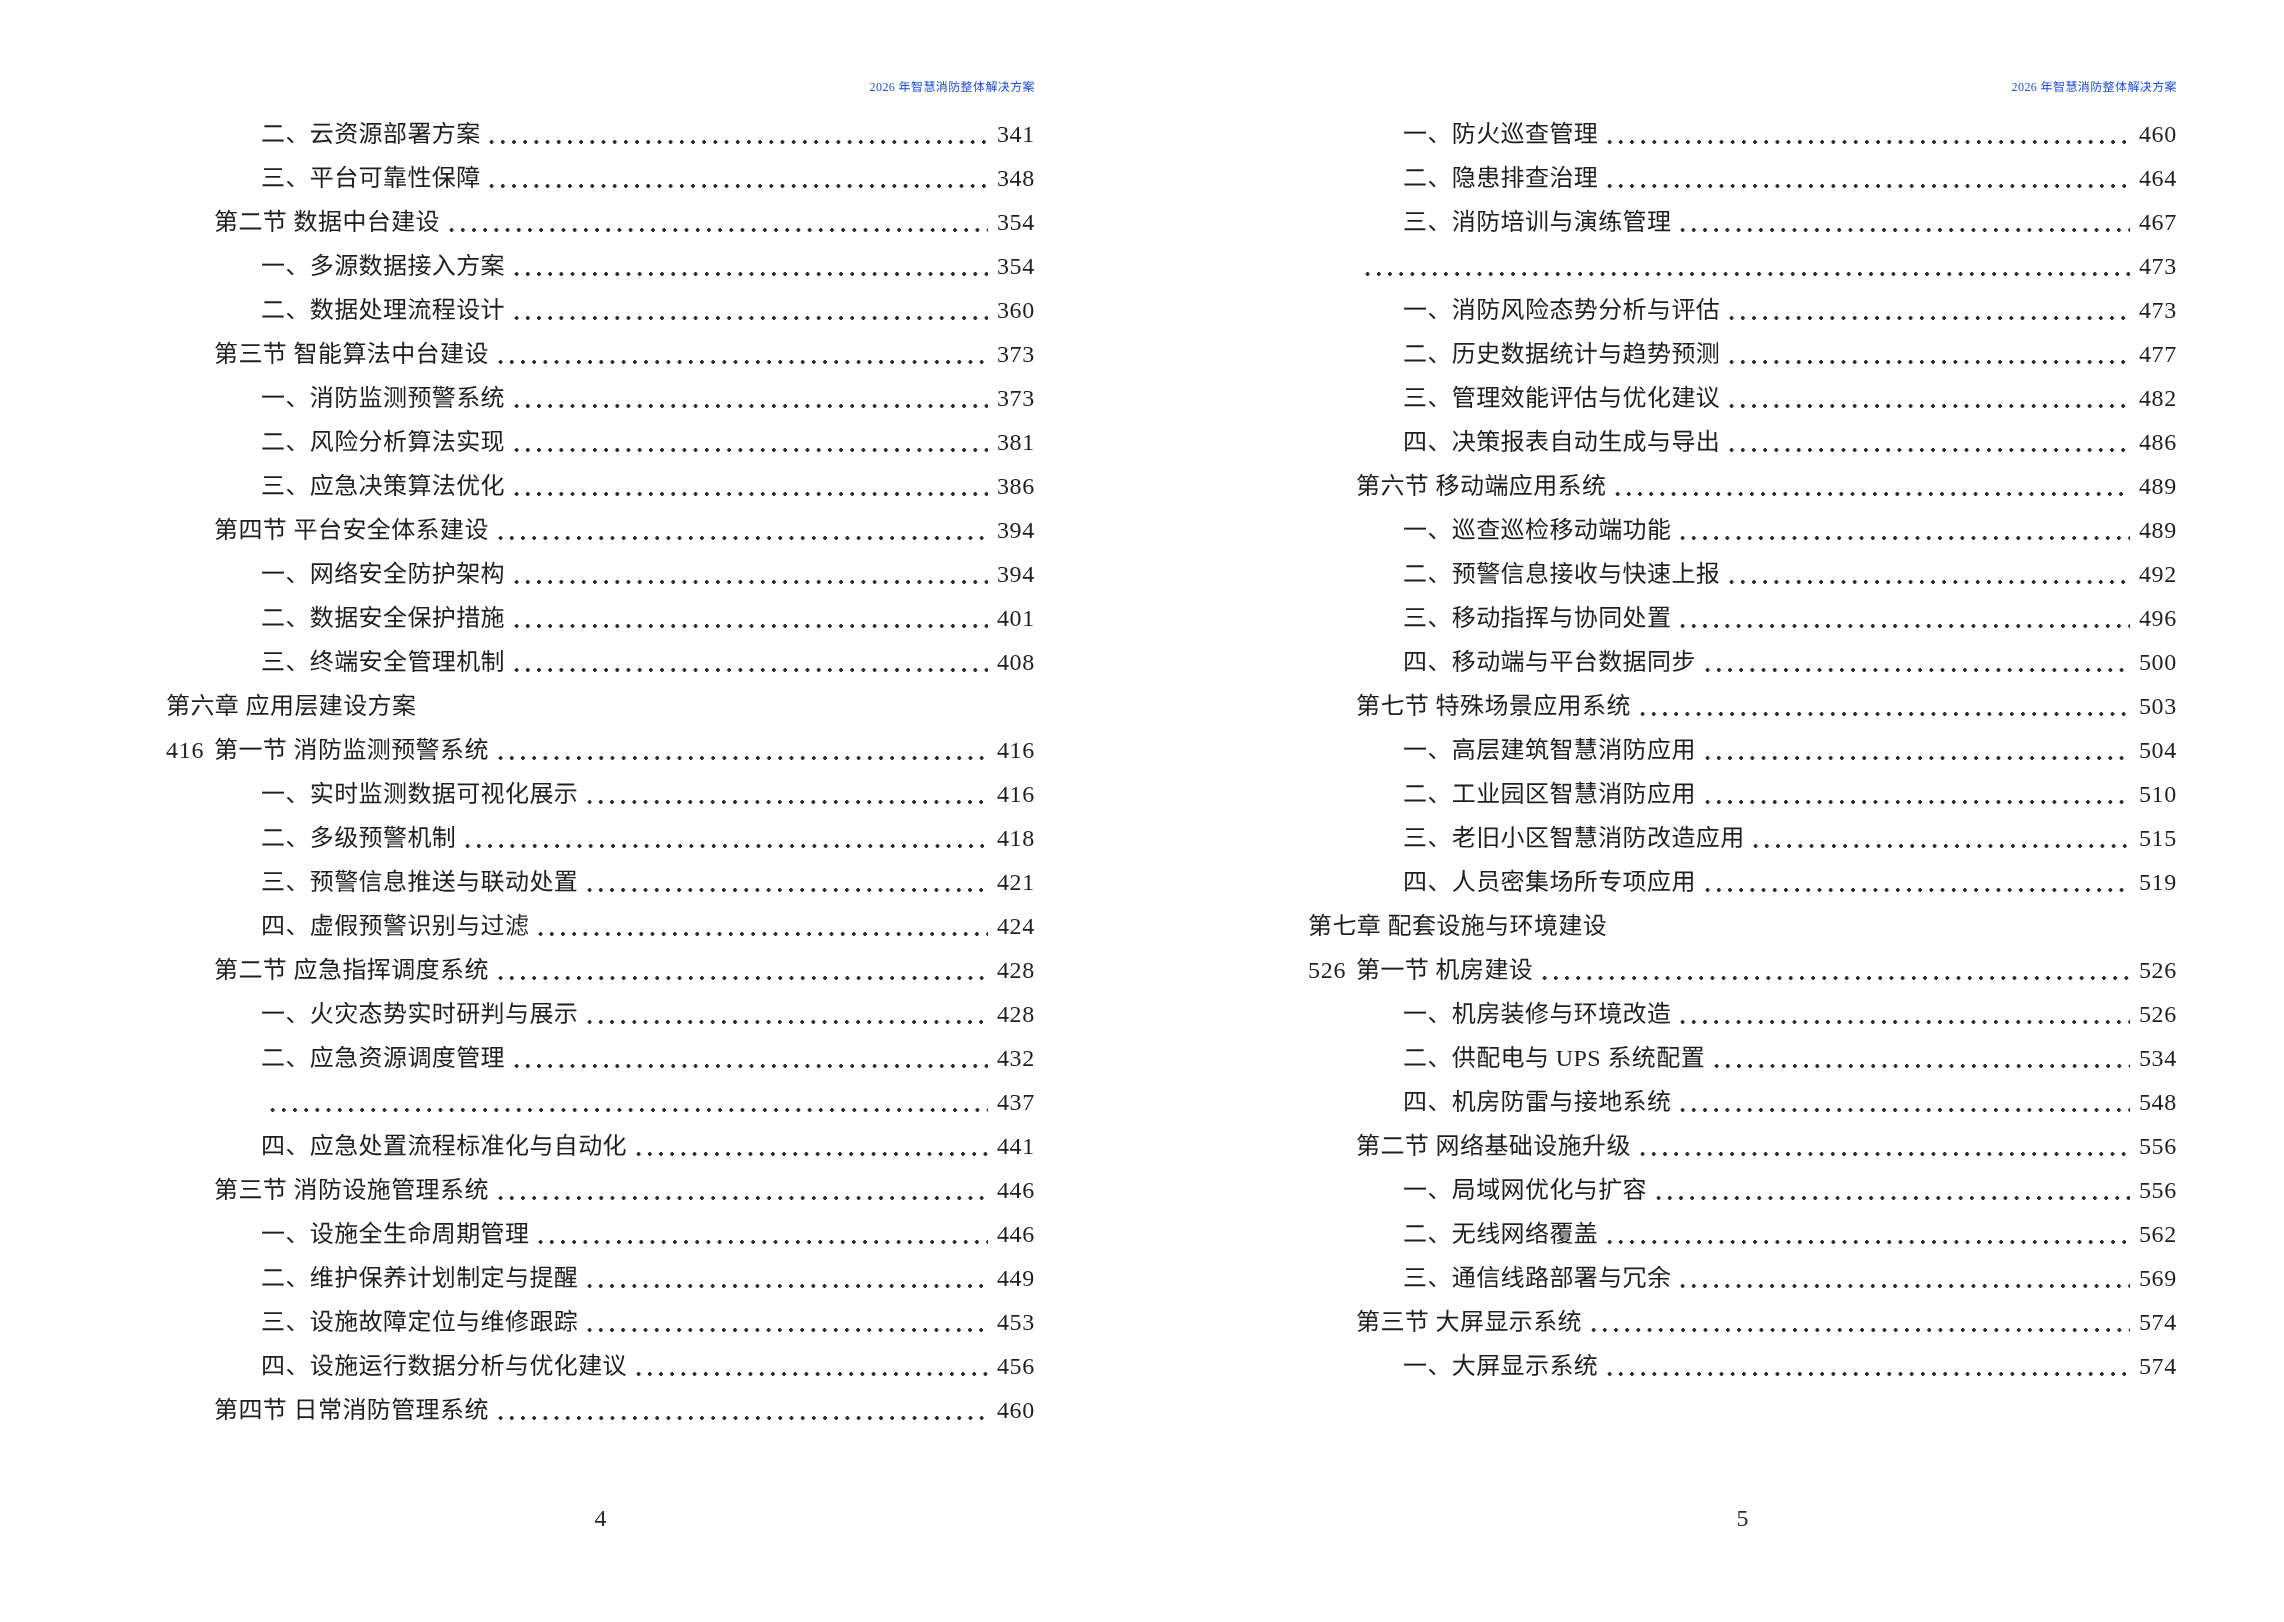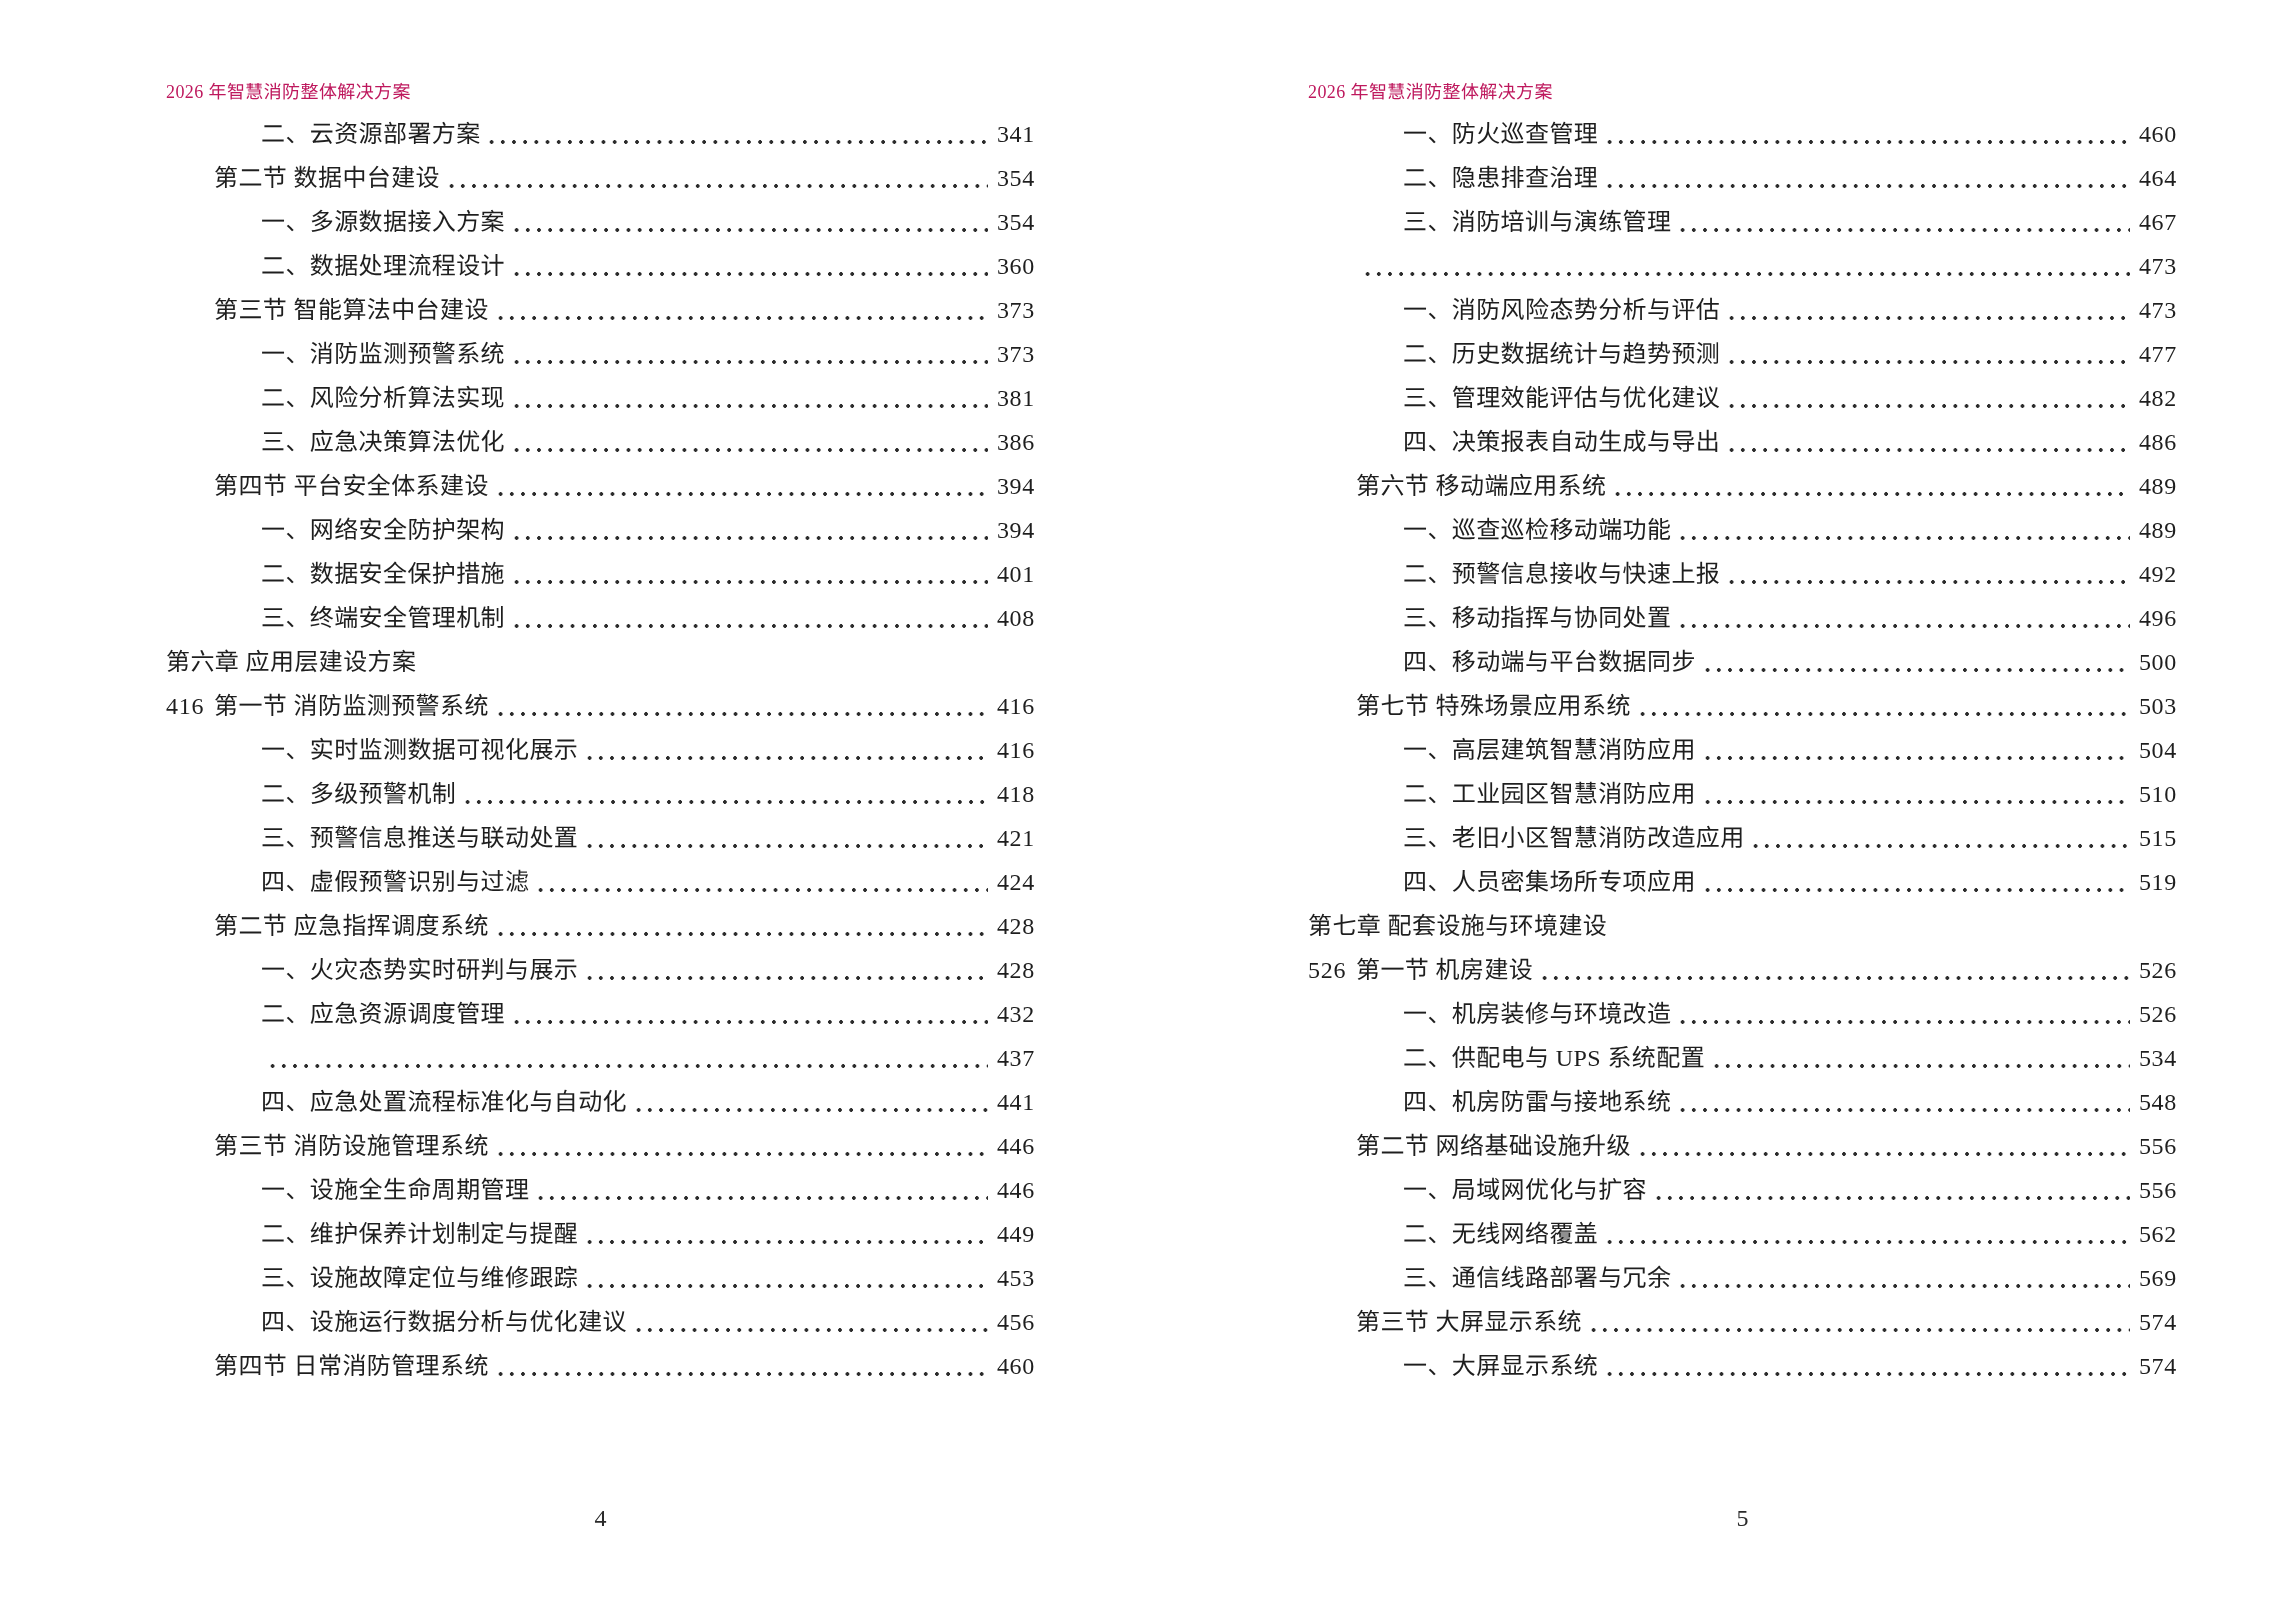--- a/index.html
+++ b/index.html
@@ -21,24 +21,24 @@
     position: relative;
     width: 1142px;
     height: 1623px;
     background: #ffffff;
   }
   .page-header {
     position: absolute;
     top: 77px;
     left: 166px;
     right: 107px;
-    text-align: left;
-    font-size: 18px;
+    text-align: right;
+    font-size: 12px;
     letter-spacing: 0.4px;
-    color: #be185d;
+    color: #1d4ed8;
     white-space: nowrap;
   }
   .toc-list {
     position: absolute;
     top: 112px;
     left: 166px;
     right: 107px;
   }
   .toc-row {
     display: flex;
@@ -87,20 +87,25 @@
 <div class="spread">
 
   <div class="page">
     <div class="page-header">2026 年智慧消防整体解决方案</div>
     <div class="toc-list">
         <div class="toc-row lvl-item">
     <span class="toc-title">二、云资源部署方案</span>
     <span class="toc-leader"></span>
     <span class="toc-page">341</span>
   </div>
+        <div class="toc-row lvl-item">
+    <span class="toc-title">三、平台可靠性保障</span>
+    <span class="toc-leader"></span>
+    <span class="toc-page">348</span>
+  </div>
         <div class="toc-row lvl-section">
     <span class="toc-title">第二节 数据中台建设</span>
     <span class="toc-leader"></span>
     <span class="toc-page">354</span>
   </div>
         <div class="toc-row lvl-item">
     <span class="toc-title">一、多源数据接入方案</span>
     <span class="toc-leader"></span>
     <span class="toc-page">354</span>
   </div>

